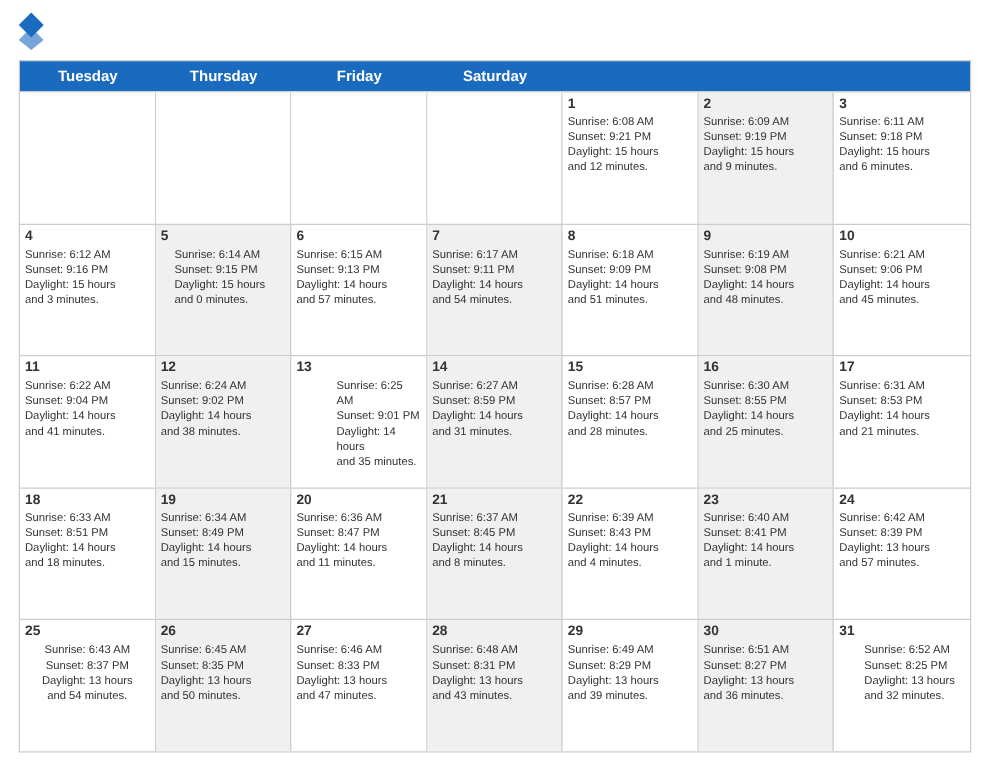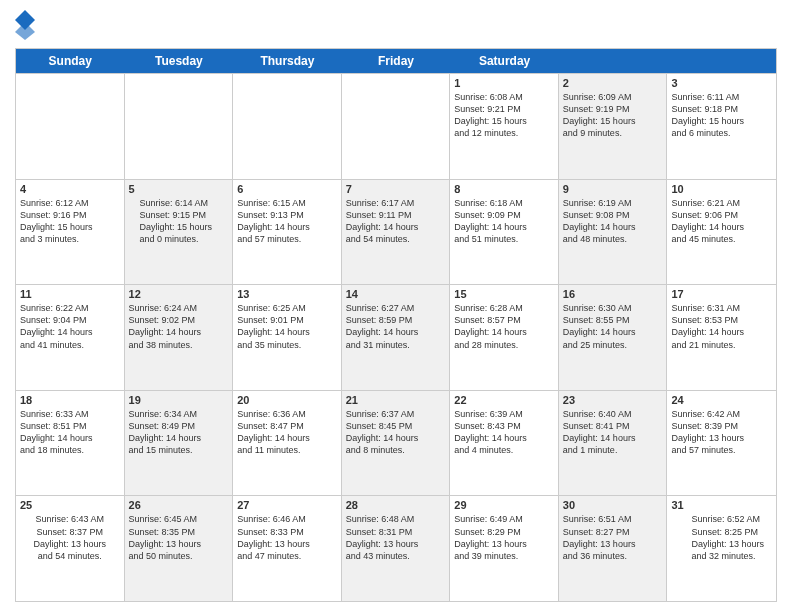--- a/index.html
+++ b/index.html
@@ -121,21 +121,20 @@
       </div>
     </div>
     <div class="title-block">
       <div class="month-title"></div>
       <div class="location"></div>
     </div>
   </div>
 
   <div class="calendar">
     <div class="cal-header">
-    <div class="cal-header-cell">Sunday</div>
         <div class="cal-header-cell">Tuesday</div>
         <div class="cal-header-cell">Thursday</div>
         <div class="cal-header-cell">Friday</div>
         <div class="cal-header-cell">Saturday</div>
       </div>
     <div class="cal-body">
     <div class="cal-row">
           <div class="cal-cell empty"></div>
           <div class="cal-cell empty"></div>
           <div class="cal-cell empty"></div>
@@ -223,21 +222,21 @@
           </div>
           <div class="cal-cell shaded">
             <div class="day-num">12</div>
             <div class="cell-info" style="white-space: pre-line;">Sunrise: 6:24 AM
 Sunset: 9:02 PM
 Daylight: 14 hours
 and 38 minutes.</div>
           </div>
           <div class="cal-cell">
             <div class="day-num">13</div>
-            <div class="cell-info" style="white-space: pre-line;">Sunrise: 6:25 AM
+            <div class="cell-info" style="white-space: pre-line; margin-left: 32px;">Sunrise: 6:25 AM
 Sunset: 9:01 PM
 Daylight: 14 hours
 and 35 minutes.</div>
           </div>
           <div class="cal-cell shaded">
             <div class="day-num">14</div>
             <div class="cell-info" style="white-space: pre-line;">Sunrise: 6:27 AM
 Sunset: 8:59 PM
 Daylight: 14 hours
 and 31 minutes.</div>

